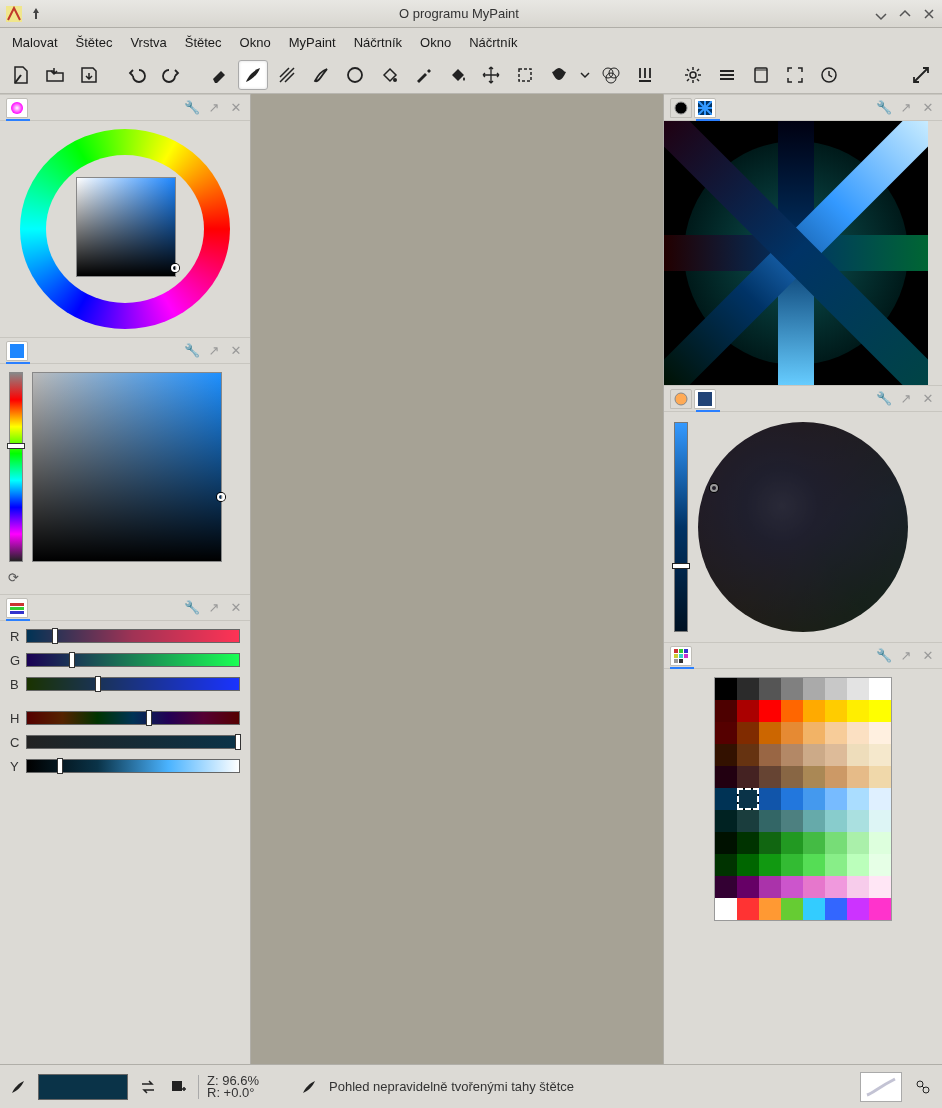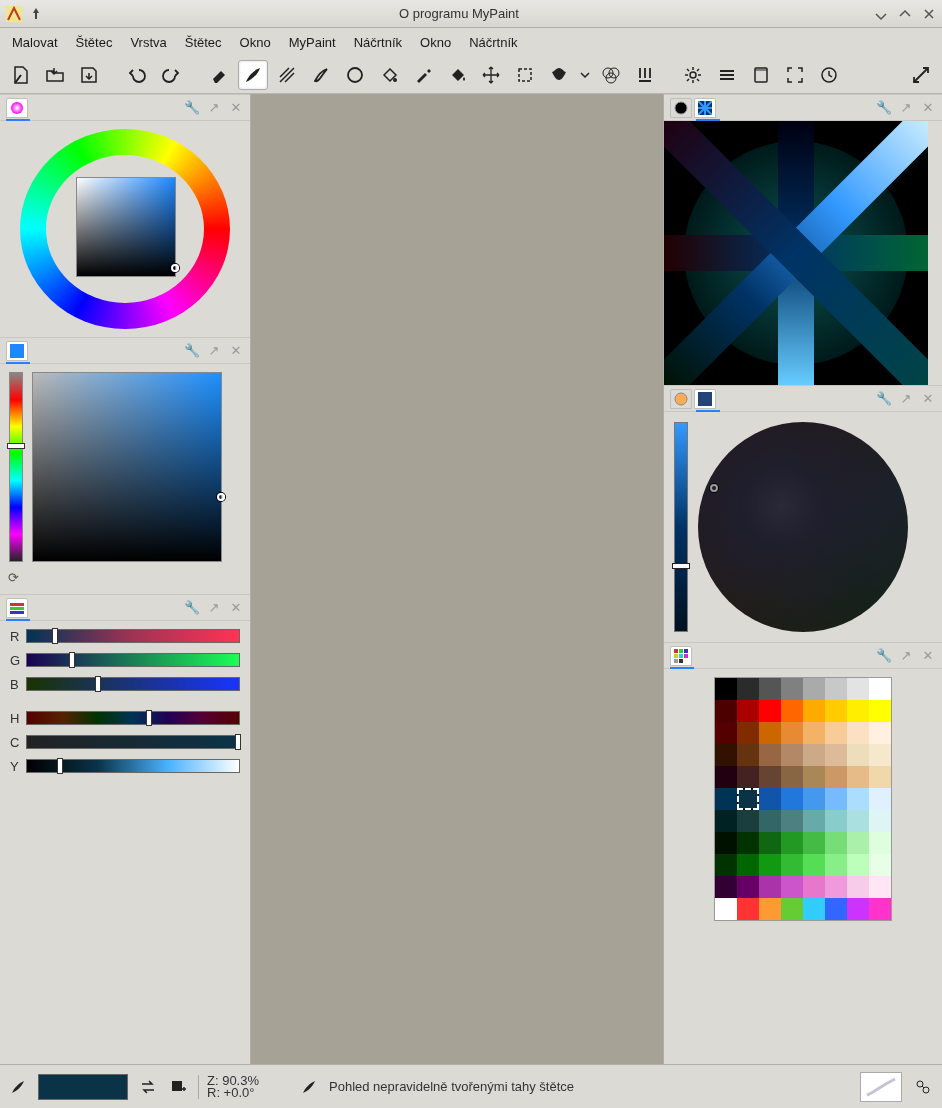--- a/index.html
+++ b/index.html
@@ -585,21 +585,21 @@
         <path d="M2 5h10l-3-3M14 11H4l3 3" stroke="#222" fill="none" stroke-width="1.5"></path>
       </svg>
     </div>
   <div class="tbtn" style="width:20px">
       <svg width="16" height="16">
         <rect x="2" y="2" width="10" height="10" fill="#222"></rect>
         <path d="M12 10h4M14 8v4" stroke="#222" stroke-width="1.5"></path>
       </svg>
     </div>
   <div class="zoom-box">
-    <div>Z: 90.3%</div>
+    <div>Z: 96.6%</div>
     <div>R: +0.0°</div>
   </div>
   <div style="width:20px"></div>
   <div class="tbtn" style="width:20px">
       <svg width="18" height="18">
         <path d="M3 15c2-5 7-10 12-12-2 5-7 10-12 12z" fill="#222"></path>
       </svg>
     </div>
   <div class="txt">Pohled nepravidelně tvořenými tahy štětce</div>
   <div class="status-sp"></div>

